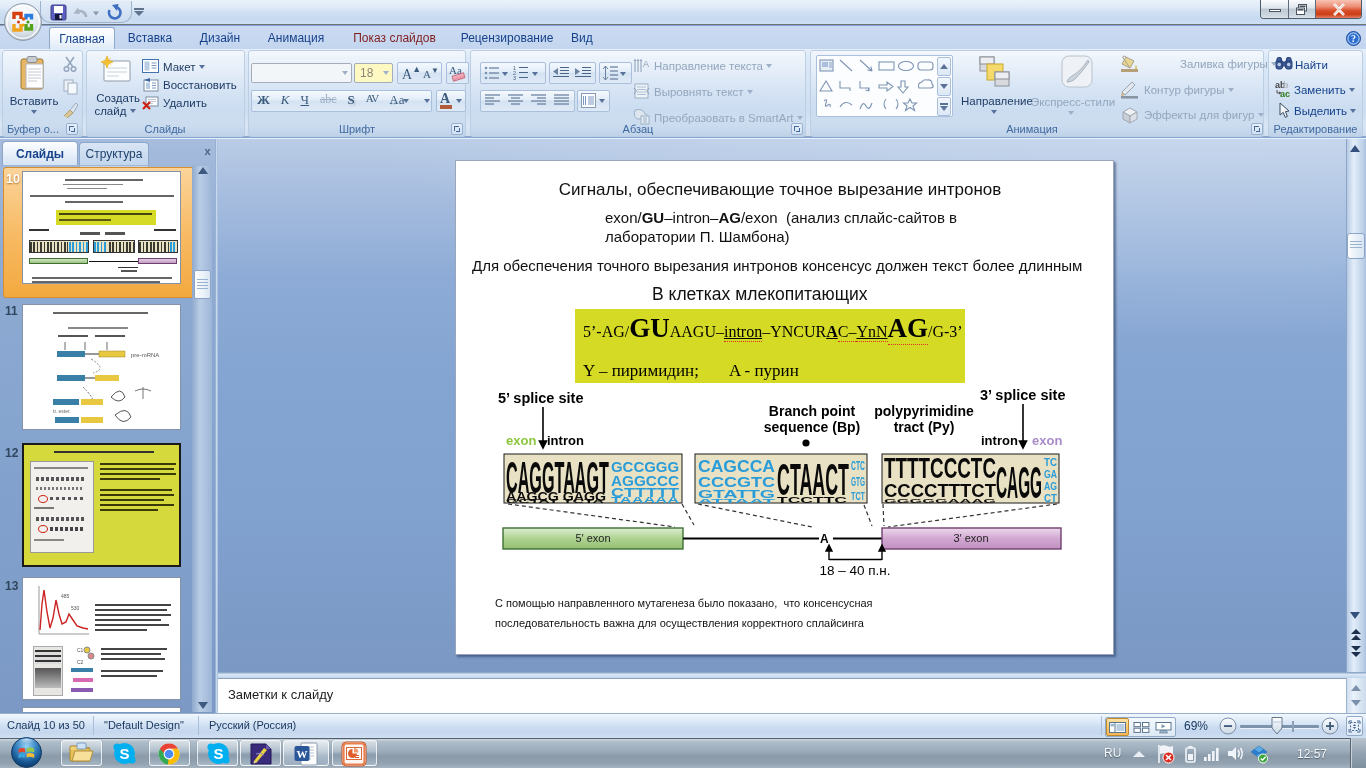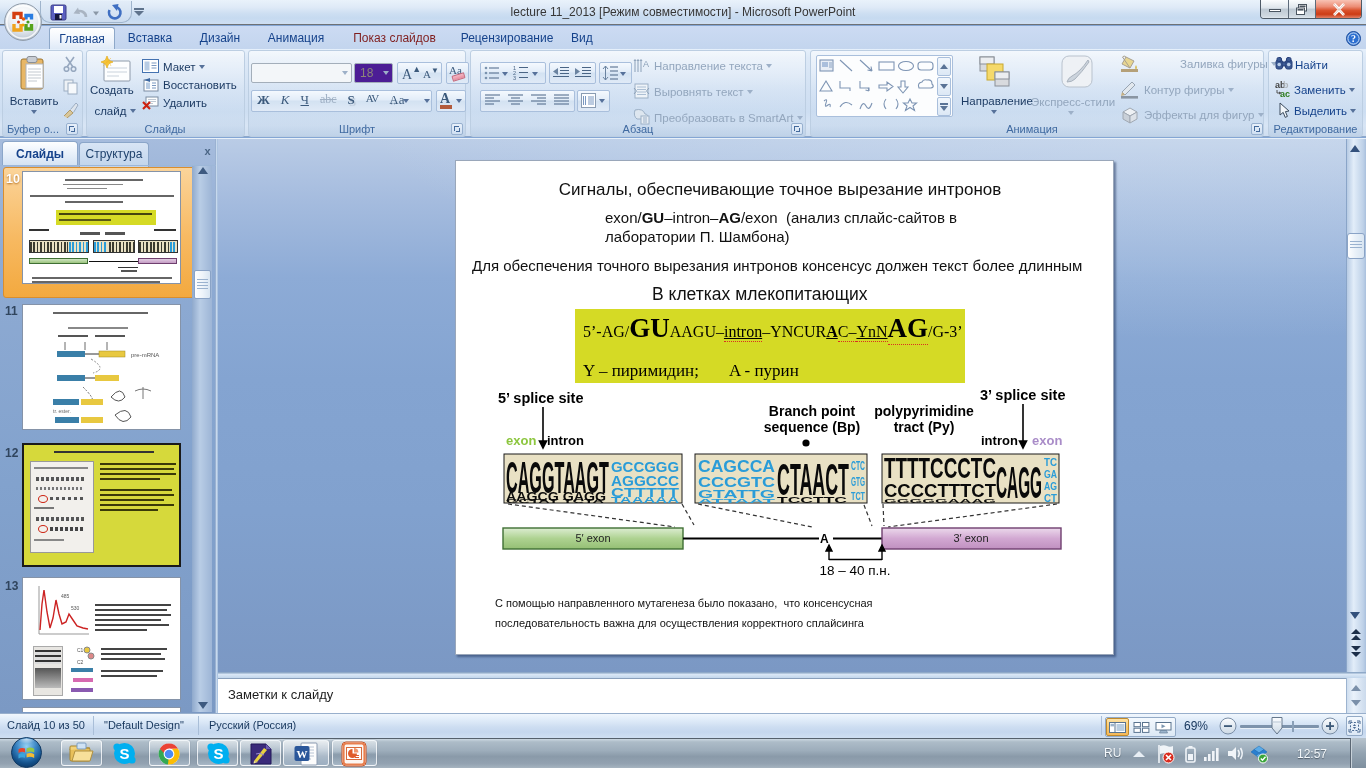--- a/index.html
+++ b/index.html
@@ -16,21 +16,20 @@
 .sbsep{width:1px;background:#a9bed8;top:716px;height:19px;}
 .stxt{font-size:11px;color:#16365c;white-space:nowrap;}
 .tb-btn{top:740px;width:41px;height:26px;border:1px solid rgba(252,254,255,.8);border-radius:3px;background:linear-gradient(180deg,rgba(255,255,255,.5),rgba(225,238,248,.25) 45%,rgba(130,150,170,.25) 55%,rgba(200,218,232,.35));box-shadow:0 0 1px rgba(60,75,90,.6);}
 .tray-txt{color:#f4f8fb;text-shadow:0 1px 1px rgba(20,30,40,.5);}
 .grpf{top:50px;height:87px;border:1px solid #bccee2;border-radius:3px;background:linear-gradient(180deg,rgba(255,255,255,.55),rgba(255,255,255,.08) 45%,rgba(190,210,232,.25) 78%,rgba(172,196,224,.45) 100%);}
 </style></head>
 <body>
 <div class="a" style="left:0;top:0;width:1366px;height:768px;background:#84a6d4;overflow:hidden;">
 
 <div class="a" style="left:0;top:0;width:1366px;height:25px;background:linear-gradient(180deg,#e9f2fb 0%,#dfeaf7 30%,#cedff2 55%,#c6daf0 75%,#cfdff2 100%);border-bottom:1px solid #6e7276;"></div>
-<div class="a" style="left:300px;top:5px;width:766px;text-align:center;font-size:12px;color:#363636;">lecture 11_2013 [Режим совместимости] - Microsoft PowerPoint</div>
 
 <div class="a" style="left:40px;top:1px;width:92px;height:22px;border:1px solid #9fb4cc;border-top:none;border-radius:0 0 10px 10px;background:linear-gradient(180deg,#e3edf8,#ccdcef);"></div>
 <svg class="a" style="left:50px;top:4px;" width="80" height="18" viewBox="0 0 80 18">
 
   <rect x="1" y="1" width="15" height="15" rx="1.5" fill="#5b5fc0"></rect>
   <rect x="1" y="1" width="15" height="15" rx="1.5" fill="none" stroke="#3c3f88"></rect>
   <rect x="4" y="2" width="9" height="7" fill="#fff"></rect>
   <rect x="5" y="10" width="7" height="6" fill="#16163c"></rect>
       <rect x="9.5" y="11" width="2" height="3.5" fill="#fff"></rect>
 
@@ -140,21 +139,21 @@
 <div class="a launcher" style="left:66px;top:123px;"></div>
 
 <svg class="a" style="left:98px;top:55px;" width="34" height="34" viewBox="0 0 34 34">
   <rect x="6" y="6" width="26" height="20" rx="1" fill="#fdfeff" stroke="#8e9aaa"></rect>
   <path d="M9 13h20M9 17h20M9 21h12" stroke="#c9d2dc"></path>
   <g fill="#f6c73d" stroke="#d9a10e" stroke-width=".5">
           <path d="M9 1 L 10.8 5.2 L 15 7 L 10.8 8.8 L 9 13 L 7.2 8.8 L 3 7 L 7.2 5.2 Z"></path>
           <path d="M9 3 L 13 11 M 5 11 L 13 3 M 3 7 L 15 7 M 9 1 L 9 13" stroke="#f0b429"></path>
         </g>
 </svg>
-<div class="a rt" style="left:90px;top:84px;width:50px;text-align:left;">Создать</div>
+<div class="a rt" style="left:90px;top:92px;width:50px;text-align:right;">Создать</div>
 <div class="a rt" style="left:90px;top:105px;width:50px;text-align:center;">слайд <span class="dd"></span></div>
 <svg class="a" style="left:142px;top:59px;" width="17" height="14" viewBox="0 0 17 14">
         <rect x="0.5" y="0.5" width="16" height="13" fill="#fff" stroke="#7a8ba2"></rect>
         <rect x="0.5" y="0.5" width="16" height="13" fill="none" stroke="#4472b0" stroke-width="1"></rect>
         <rect x="2.5" y="2.5" width="5" height="9" fill="#b8cce4"></rect>
         <path d="M9.5 4h5M9.5 6.5h5M9.5 9h5" stroke="#7a98c0"></path>
       </svg>
 <div class="a rt" style="left:163px;top:61px;">Макет <span class="dd"></span></div>
 <svg class="a" style="left:142px;top:77px;" width="17" height="15" viewBox="0 0 17 15">
         <rect x="2" y="3" width="14" height="11" fill="#fdfeff" stroke="#7a8ba2"></rect>
@@ -166,21 +165,21 @@
 <svg class="a" style="left:142px;top:95px;" width="17" height="15" viewBox="0 0 17 15">
         <rect x="4" y="2" width="12" height="9" fill="#fdfeff" stroke="#7a8ba2"></rect>
         <path d="M6 4.5h8M6 6.5h8M6 8.5h5" stroke="#c0c9d4"></path>
         <path d="M1 7 L 8 14 M 8 7 L 1 14" stroke="#cc2211" stroke-width="2.2"></path>
       </svg>
 <div class="a rt" style="left:163px;top:97px;">Удалить</div>
 <div class="a grplbl" style="left:86px;top:123px;width:158px;">Слайды</div>
 
 <div class="a" style="left:251px;top:63px;width:101px;height:20px;background:#f3f6f9;border:1px solid #a3aeba;border-radius:2px;"></div>
 <div class="a ddg" style="left:342px;top:71px;"></div>
-<div class="a" style="left:354px;top:63px;width:39px;height:20px;background:#4c1d95;border:1px solid #a3aeba;border-radius:2px;font-size:12px;color:#8c8678;padding:2px 0 12px 5px;">18</div>
+<div class="a" style="left:354px;top:63px;width:39px;height:20px;background:#fef9c3;border:1px solid #a3aeba;border-radius:2px;font-size:12px;color:#8c8678;padding:2px 0 12px 5px;">18</div>
 <div class="a ddg" style="left:383px;top:71px;"></div>
 <div class="a fbtn" style="left:397px;top:62px;width:45px;height:22px;"></div>
 <div class="a" style="left:402px;top:64px;font-size:14px;font-family:'Liberation Serif',serif;color:#3c5a7c;">A<span style="font-size:9px;vertical-align:7px;">▲</span></div>
 <div class="a" style="left:423px;top:66px;font-size:11px;font-family:'Liberation Serif',serif;color:#3c5a7c;">A<span style="font-size:8px;vertical-align:5px;">▼</span></div>
 <div class="a fbtn" style="left:446px;top:62px;width:23px;height:22px;"></div>
 <div class="a" style="left:449px;top:64px;font-size:11px;font-family:'Liberation Serif',serif;color:#3c5a7c;">Aa</div>
 <div class="a" style="left:452px;top:74px;width:13px;height:6px;background:linear-gradient(180deg,#f6b8c4,#e88a9c);border:1px solid #c86a7c;border-radius:1px;transform:rotate(-18deg);"></div>
 <div class="a fbtn" style="left:251px;top:90px;width:181px;height:22px;"></div>
 <div class="a" style="left:257px;top:92px;width:170px;font-family:'Liberation Serif',serif;font-size:13px;color:#3c5a7c;display:flex;gap:11px;">
   <span style="font-weight:bold;">Ж</span>

